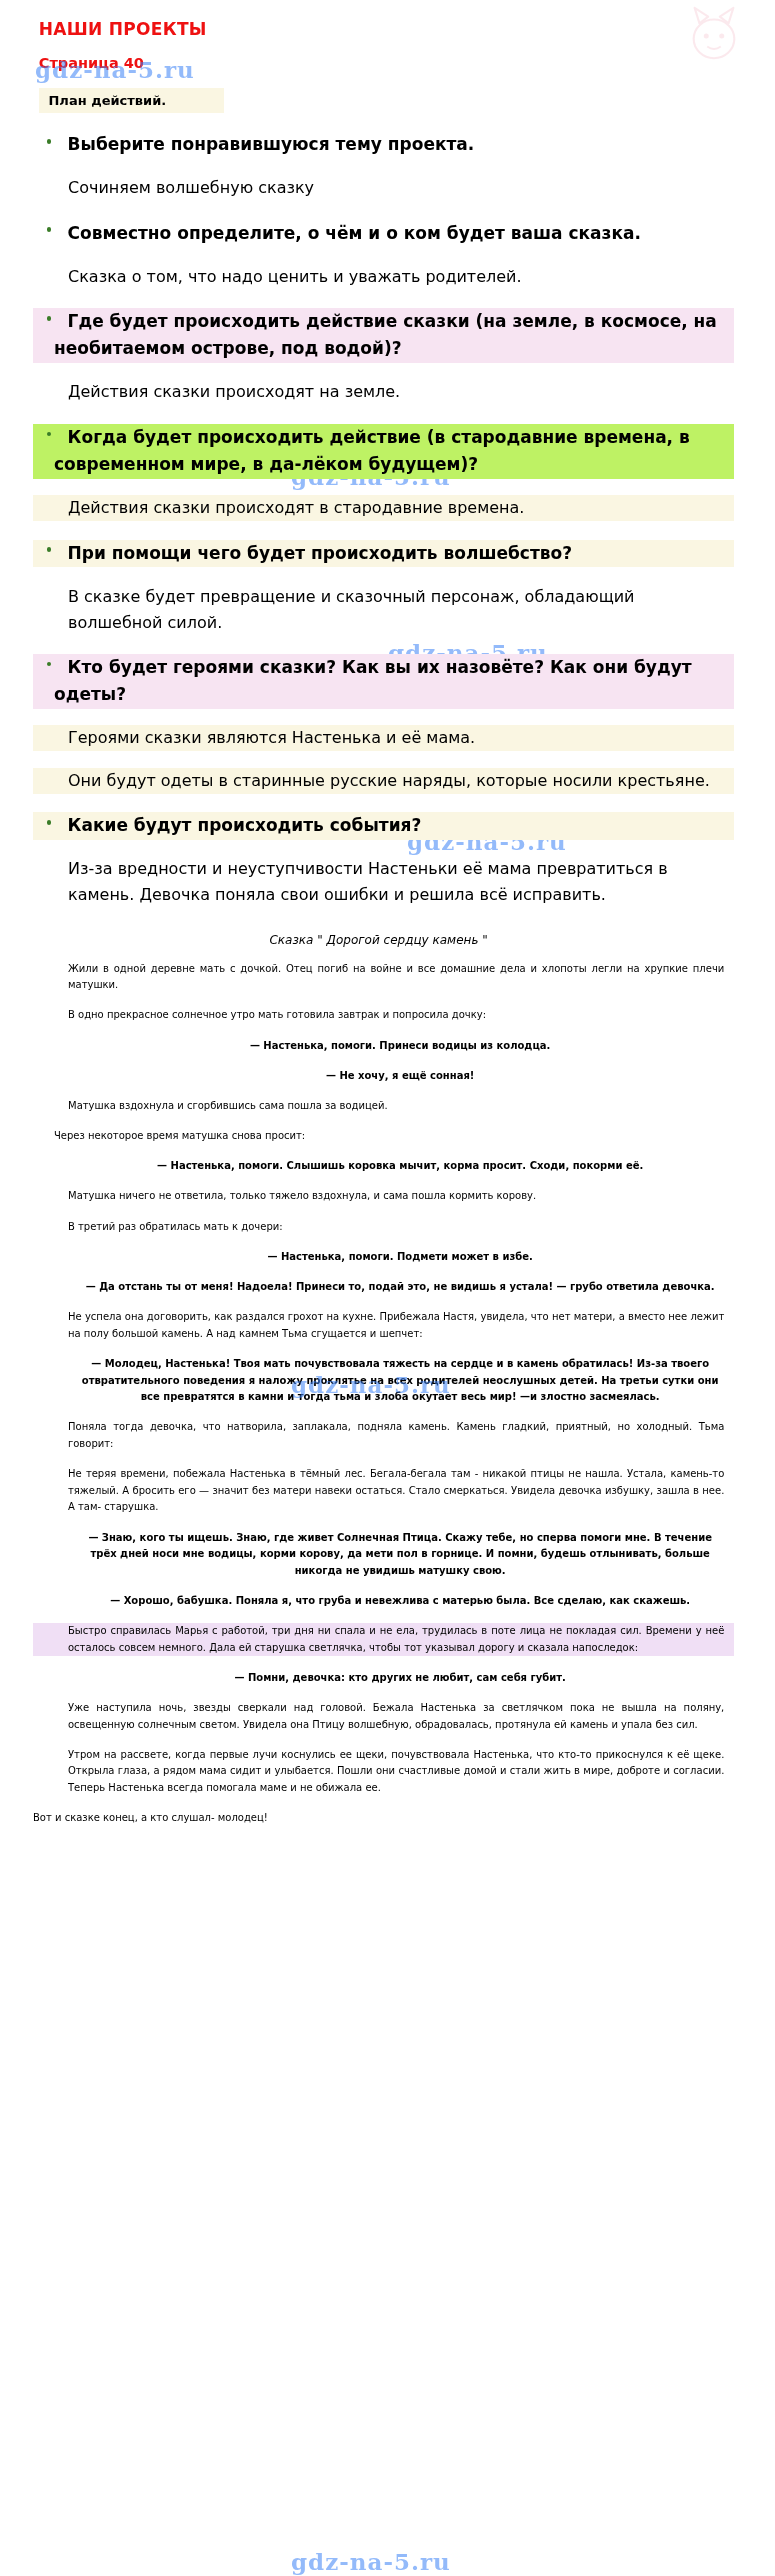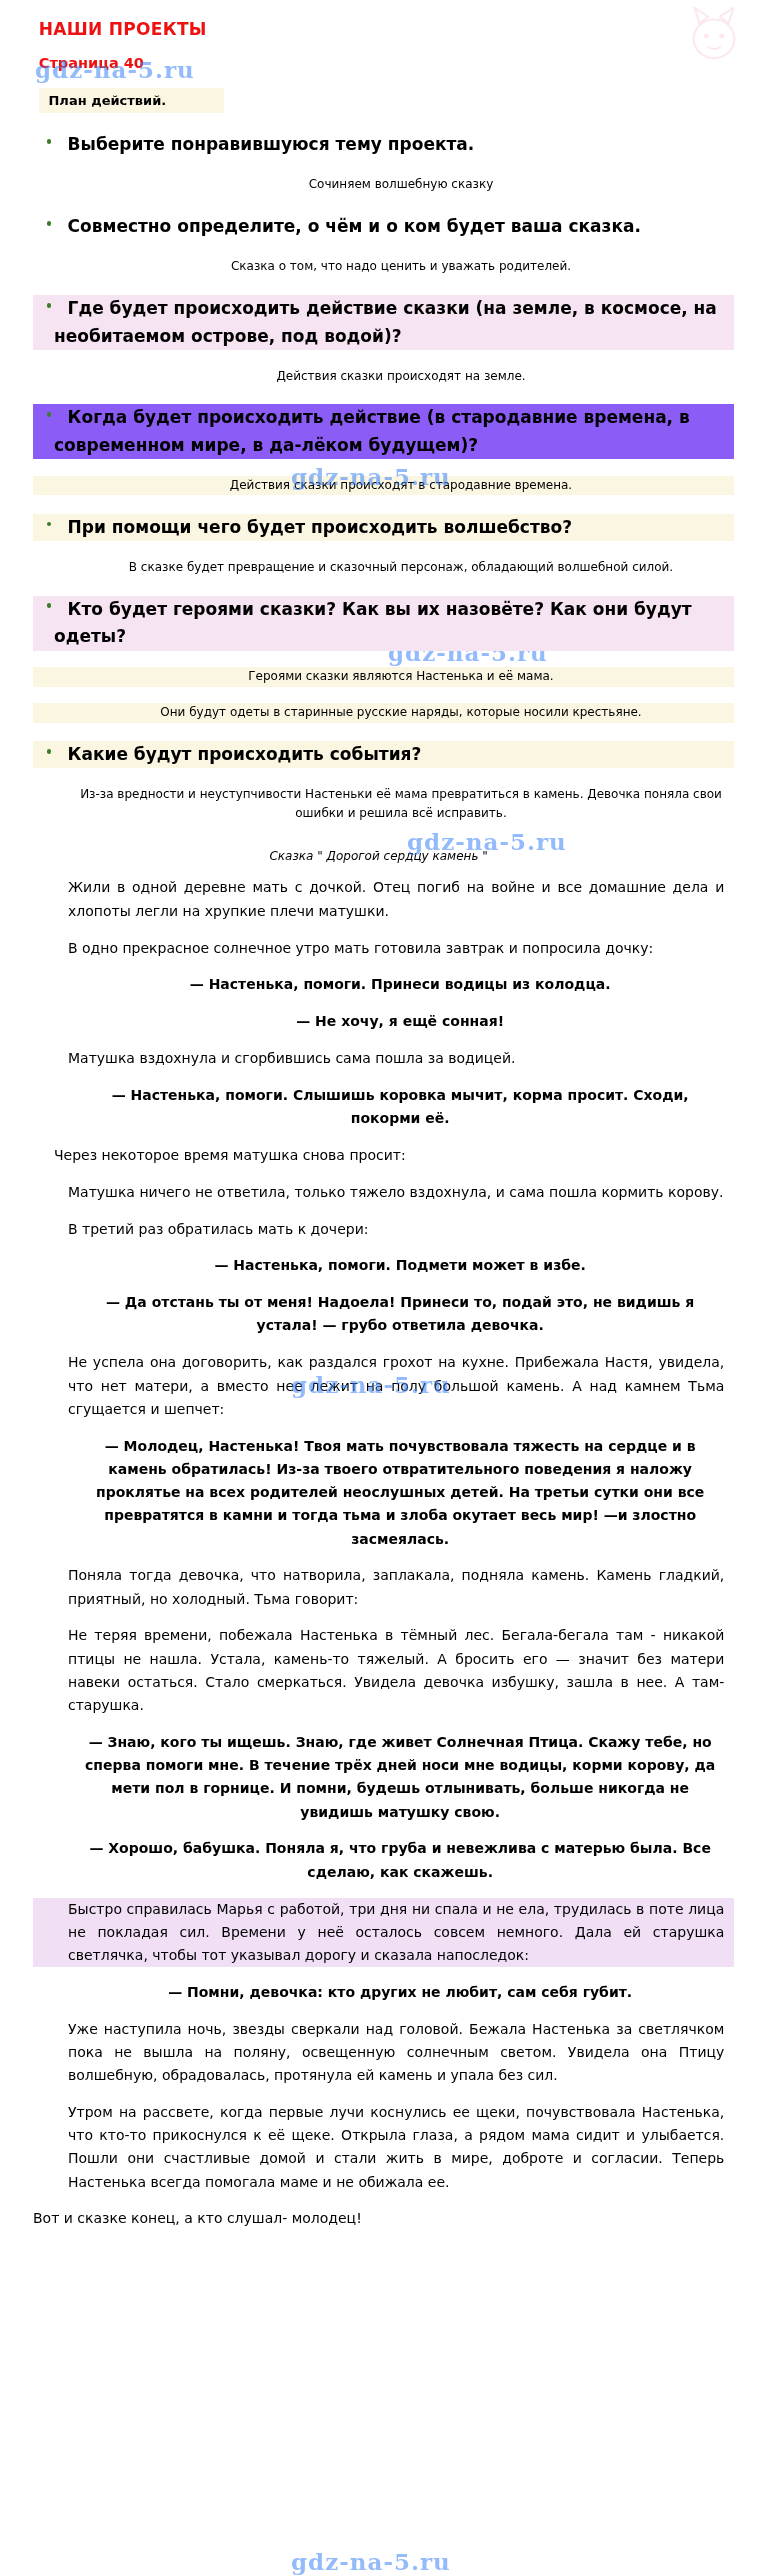--- a/index.html
+++ b/index.html
@@ -46,21 +46,21 @@
   .page-number {
     color: #ee1111;
     font-weight: bold;
     font-size: 14.5px;
     margin: 15.5px 0 0 5.8px;
   }
 
   
   .hl-cream  { background: #faf6e2; }
   .hl-pink   { background: #f7e4f2; }
-  .hl-violet { background: #8b5cf6; }
+  .hl-violet { background: #bef264; }
   .hl-lilac  { background: #f0dff5; }
 
   .plan-line {
     display: inline-block;
     font-size: 13px;
     font-weight: bold;
     margin: 17.4px 0 0 5.8px;
     padding: 4.8px 58px 4.8px 9.7px;
     background: #faf6e2;
   }
@@ -81,37 +81,36 @@
     left: 13.6px;
     top: 7.8px;
     width: 4.8px;
     height: 4.8px;
     border-radius: 50%;
     background: #3a7c28;
   }
 
   
   .a {
-    font-size: 12px;
+    font-size: 16px;
     line-height: 1.62;
     margin: 16.5px 0 0 0;
     padding-left: 35px;
-    text-align: center;
   }
 
   
   .story-title {
     font-size: 12px;
     font-style: italic;
     text-align: center;
     margin: 25px 0 0 0;
     padding-right: 9.7px;
   }
   .p {
-    font-size: 14px;
+    font-size: 10px;
     line-height: 1.66;
     margin: 13.6px 0 0 0;
     padding-left: 35px;
     text-align: justify;
     padding-right: 9.7px;
   }
   .p.dialog { padding-left: 43px; text-align: center; font-weight: bold; }
   .p.center { text-align: left; padding-left: 0; }
   .p.noindent { padding-left: 21px; }
 
@@ -177,22 +176,22 @@
   <div class="q hl-cream">Какие будут происходить события?</div>
   <div class="a">Из-за вредности и неуступчивости Настеньки её мама превратиться в камень. Девочка поняла свои ошибки и решила всё исправить.</div>
 
   <div class="story-title">Сказка " Дорогой сердцу камень "</div>
 
   <div class="p">Жили в одной деревне мать с дочкой. Отец погиб на войне и все домашние дела и хлопоты легли на хрупкие плечи матушки.</div>
   <div class="p">В одно прекрасное солнечное утро мать готовила завтрак и попросила дочку:</div>
   <div class="p dialog">— Настенька, помоги. Принеси водицы из колодца.</div>
   <div class="p dialog">— Не хочу, я ещё сонная!</div>
   <div class="p">Матушка вздохнула и сгорбившись сама пошла за водицей.</div>
+  <div class="p noindent">Через некоторое время матушка снова просит:</div>
   <div class="p dialog">— Настенька, помоги. Слышишь коровка мычит, корма просит. Сходи, покорми её.</div>
-  <div class="p noindent">Через некоторое время матушка снова просит:</div>
   <div class="p">Матушка ничего не ответила, только тяжело вздохнула, и сама пошла кормить корову.</div>
   <div class="p">В третий раз обратилась мать к дочери:</div>
   <div class="p dialog">— Настенька, помоги. Подмети может в избе.</div>
   <div class="p dialog">— Да отстань ты от меня! Надоела! Принеси то, подай это, не видишь я устала! — грубо ответила девочка.</div>
   <div class="p">Не успела она договорить, как раздался грохот на кухне. Прибежала Настя, увидела, что нет матери, а вместо нее лежит на полу большой камень. А над камнем Тьма сгущается и шепчет:</div>
   <div class="p dialog">— Молодец, Настенька! Твоя мать почувствовала тяжесть на сердце и в камень обратилась! Из-за твоего отвратительного поведения я наложу проклятье на всех родителей неослушных детей. На третьи сутки они все превратятся в камни и тогда тьма и злоба окутает весь мир! —и злостно засмеялась.</div>
   <div class="p">Поняла тогда девочка, что натворила, заплакала, подняла камень. Камень гладкий, приятный, но холодный. Тьма говорит:</div>
   <div class="p">Не теряя времени, побежала Настенька в тёмный лес. Бегала-бегала там - никакой птицы не нашла. Устала, камень-то тяжелый. А бросить его — значит без матери навеки остаться. Стало смеркаться. Увидела девочка избушку, зашла в нее. А там- старушка.</div>
   <div class="p dialog">— Знаю, кого ты ищешь. Знаю, где живет Солнечная Птица. Скажу тебе, но сперва помоги мне. В течение трёх дней носи мне водицы, корми корову, да мети пол в горнице. И помни, будешь отлынивать, больше никогда не увидишь матушку свою.</div>
   <div class="p dialog">— Хорошо, бабушка. Поняла я, что груба и невежлива с матерью была. Все сделаю, как скажешь.</div>

